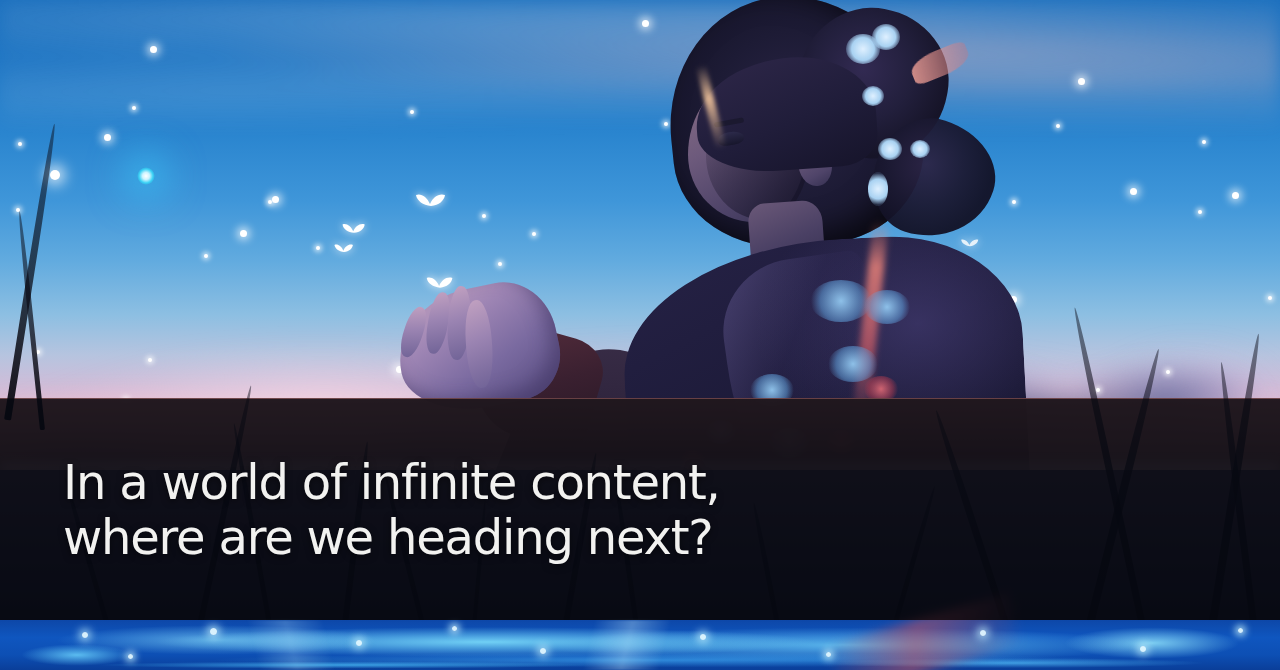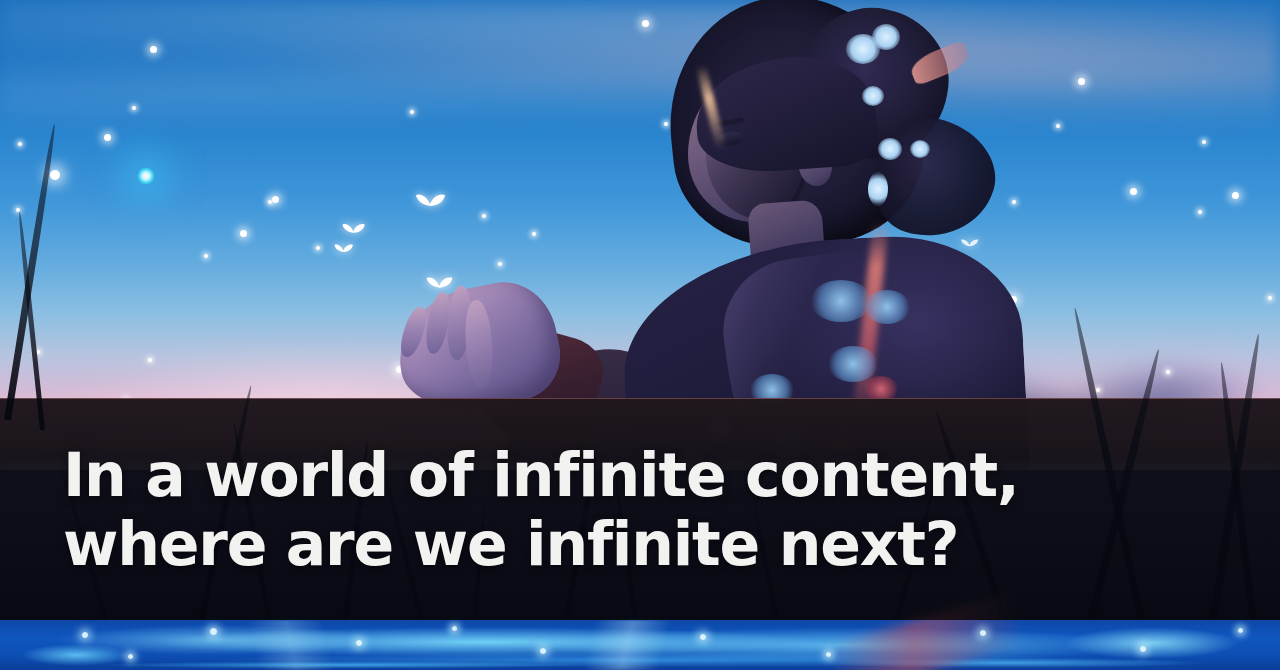--- a/index.html
+++ b/index.html
@@ -306,23 +306,23 @@
     z-index:30;
   }
   .caption{
     position:absolute; left:0; right:0; top:399px; height:221px;
     z-index:40;
     display:flex; flex-direction:column; justify-content:center;
     padding-left:63px;
   }
   .line{
     color:#f2f2f0;
-    font-size:60px;
+    font-size:48px;
     line-height:1.14;
-    font-weight:700;
+    font-weight:400;
     letter-spacing:-1.2px;
     white-space:nowrap;
     text-shadow:0 2px 7px rgba(0,0,0,.55);
   }
 </style>
 </head>
 <body>
 
 <div class="stage">
 
@@ -461,16 +461,16 @@
   <div class="gspark" style="left:540px;top:648px;width:6px;height:6px;box-shadow:0 0 8px 3px rgba(200,245,255,.8);"></div>
   <div class="gspark" style="left:700px;top:634px;width:6px;height:6px;box-shadow:0 0 8px 3px rgba(200,245,255,.8);"></div>
   <div class="gspark" style="left:826px;top:652px;width:5px;height:5px;box-shadow:0 0 7px 3px rgba(200,245,255,.8);"></div>
   <div class="gspark" style="left:980px;top:630px;width:6px;height:6px;box-shadow:0 0 8px 3px rgba(200,245,255,.8);"></div>
   <div class="gspark" style="left:1140px;top:646px;width:6px;height:6px;box-shadow:0 0 8px 3px rgba(200,245,255,.8);"></div>
   <div class="gspark" style="left:1238px;top:628px;width:5px;height:5px;box-shadow:0 0 7px 3px rgba(200,245,255,.8);"></div>
 
   <div class="overlay"></div>
   <div class="caption">
     <div class="line">In a world of infinite content,</div>
-    <div class="line">where are we infinite next?</div>
+    <div class="line">where are we heading next?</div>
   </div>
 
 </div>
 
 </body></html>

